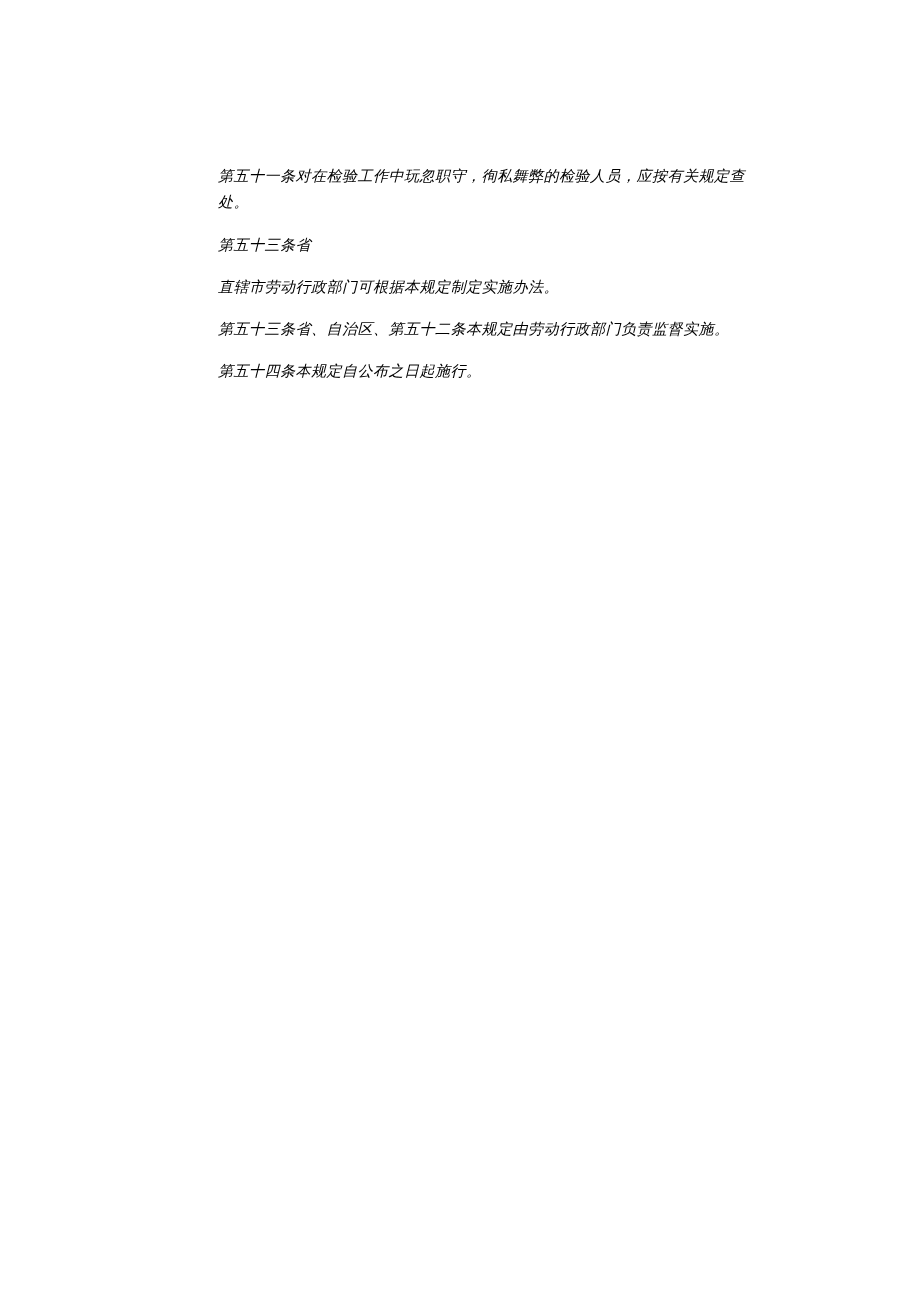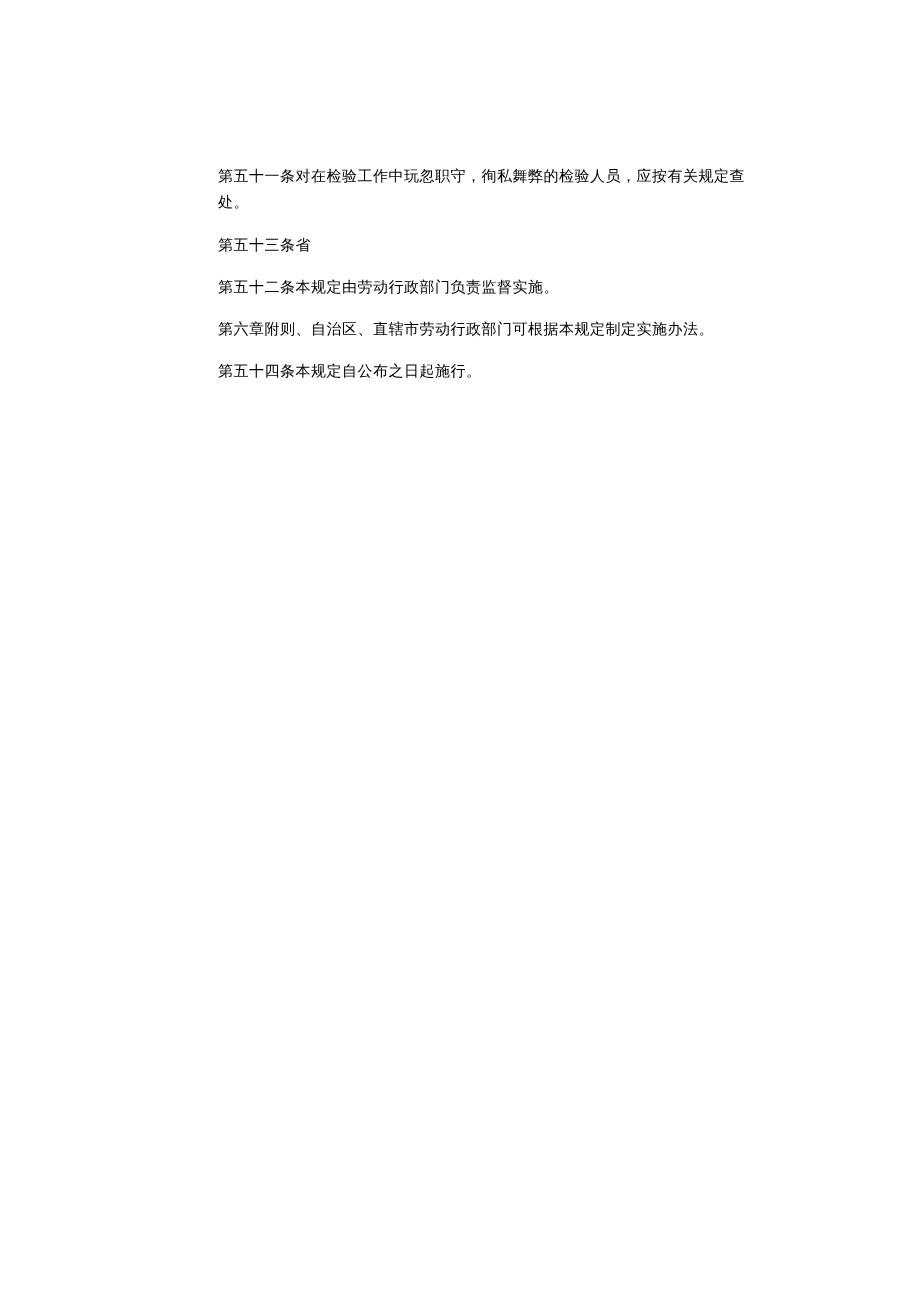--- a/index.html
+++ b/index.html
@@ -1,18 +1,19 @@
 <!DOCTYPE html>
 <html><head>
   <meta charset="utf-8">
   <style>
     * {
       margin: 16px;
       padding: 0;
       box-sizing: border-box;
+      font-style: italic;
     }
     body {
       width: 920px;
       height: 1301px;
       background: #ffffff;
       font-family: "SimSun", "宋体", serif;
       font-size: 15px;
       line-height: 1.75;
       color: #000000;
       padding: 115px 170px 0 170px;
@@ -20,15 +21,15 @@
     .line {
       display: block;
       letter-spacing: 0.5px;
     }
   </style>
 </head>
 <body>
 
 <span class="line">第五十一条对在检验工作中玩忽职守，徇私舞弊的检验人员，应按有关规定查处。</span>
 <span class="line">第五十三条省</span>
-<span class="line">第五十二条本规定由劳动行政部门负责监督实施。</span>
-<span class="line">第六章附则、自治区、直辖市劳动行政部门可根据本规定制定实施办法。</span>
+<span class="line">直辖市劳动行政部门可根据本规定制定实施办法。</span>
+<span class="line">第五十三条省、自治区、第五十二条本规定由劳动行政部门负责监督实施。</span>
 <span class="line">第五十四条本规定自公布之日起施行。</span>
 
 </body></html>

